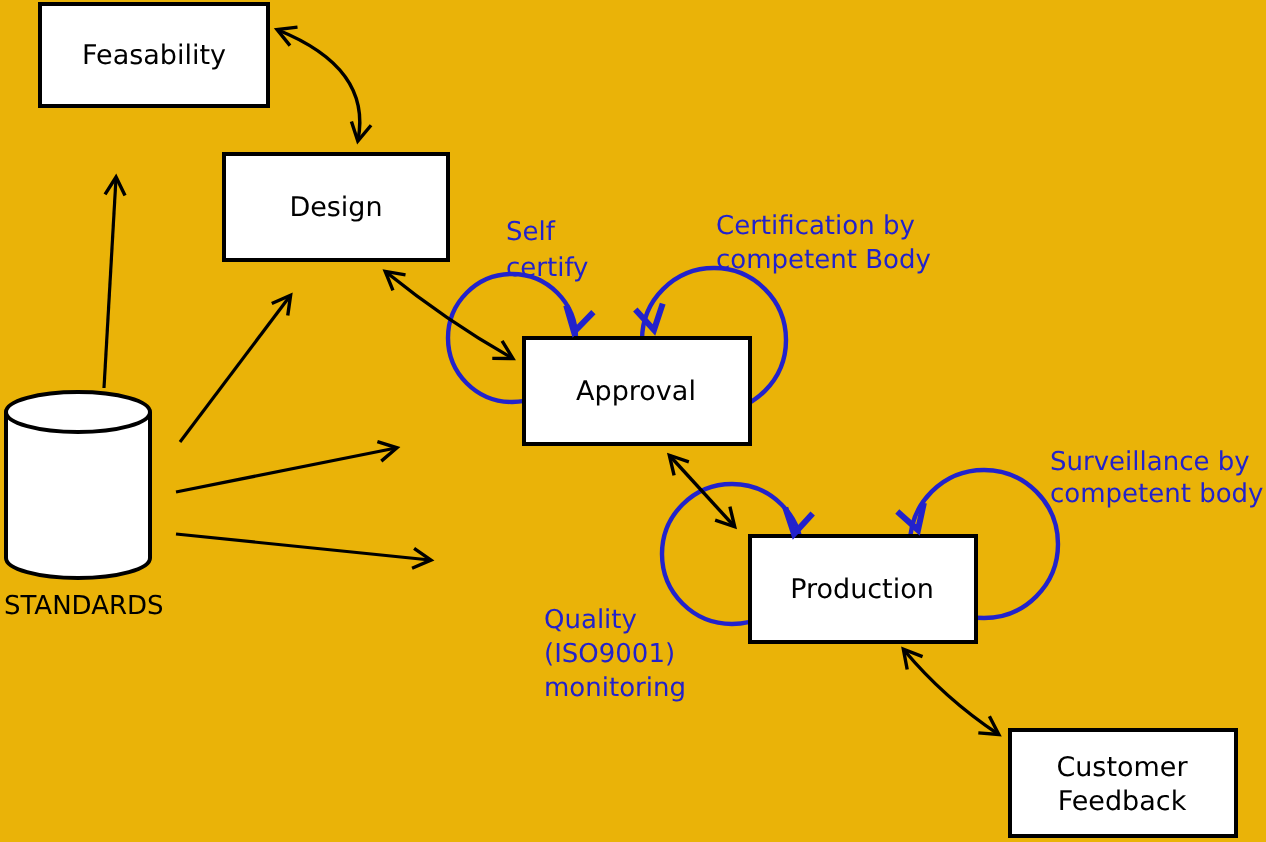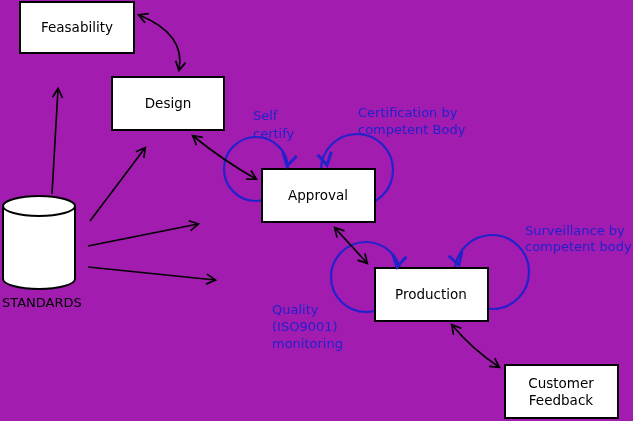--- a/index.html
+++ b/index.html
@@ -1,16 +1,16 @@
 <!DOCTYPE html>
 <html><head>
 <meta charset="utf-8">
 <style>
   html,body{margin:0;padding:0;background:#ffffff;}
-  .canvas{position:relative;width:633px;height:421px;background:#a21caf;overflow:hidden;}
+  .canvas{position:relative;width:633px;height:421px;background:#eab308;overflow:hidden;}
   svg text{font-family:"DejaVu Sans","Liberation Sans",sans-serif;}
   .node-label{font-size:13.5px;fill:#000000;}
   .annot{font-size:13px;fill:#2222cc;}
   .std-label{font-size:13px;fill:#000000;}
 </style>
 </head>
 <body>
 
 <div class="canvas">
 <svg width="633" height="421" viewBox="0 0 633 421">

